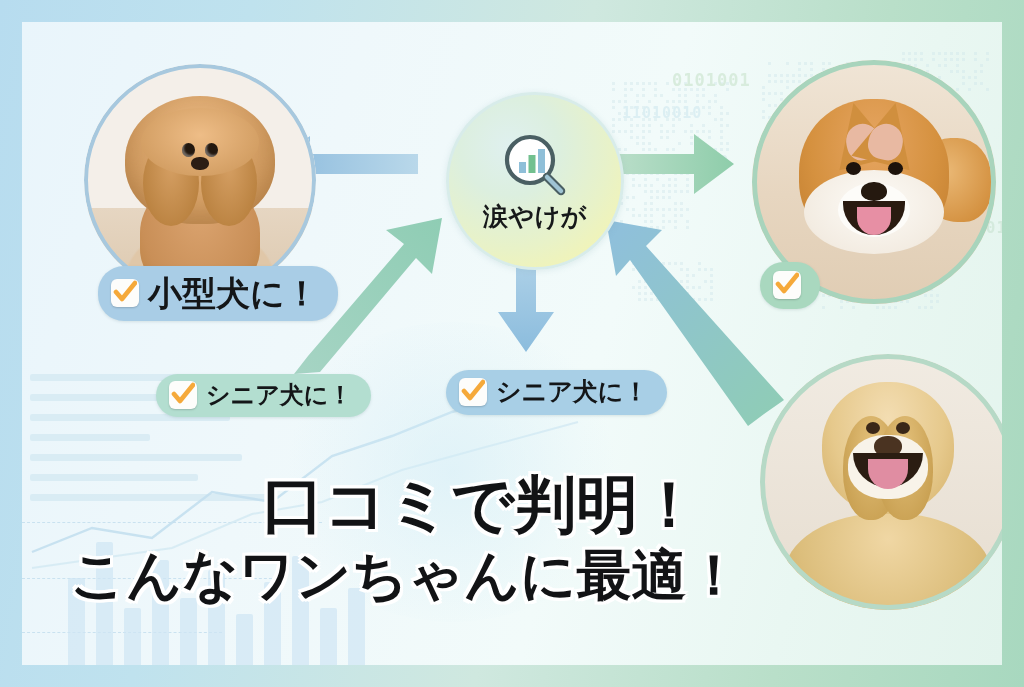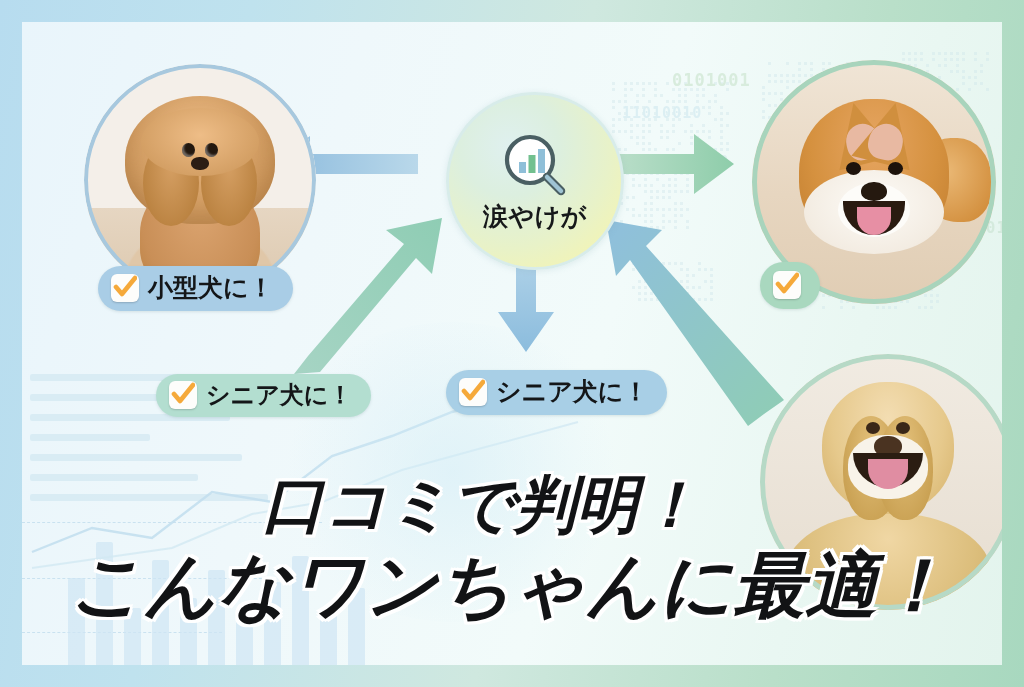--- a/index.html
+++ b/index.html
@@ -145,48 +145,48 @@
     position:absolute;display:flex;align-items:center;gap:9px;
     border-radius:26px;padding:7px 19px 8px 13px;
     font-weight:900;color:#141618;line-height:1.18;
     box-shadow:0 1px 3px rgba(90,120,130,.18);
   }
   .badge .chk{
     flex:0 0 auto;width:28px;height:28px;border-radius:6px;background:#fdfdfb;
     box-shadow:0 1px 2px rgba(0,0,0,.18);position:relative;
   }
   .badge .chk svg{position:absolute;left:2px;top:1px;}
-  .badge .btxt{font-size:25px;white-space:pre-line;}
+  .badge .btxt{font-size:34px;white-space:pre-line;}
   #badge-small{left:76px;top:244px;background:#a9cde6;}
   #badge-tear{left:738px;top:240px;background:#a9d8bf;padding-top:9px;padding-bottom:10px;}
   #badge-tear .btxt{font-size:24px;line-height:1.22;}
   #badge-senior-left{left:134px;top:352px;background:#b3ded0;}
   #badge-senior-left .btxt{font-size:24px;}
   #badge-senior-mid{left:424px;top:348px;background:#a8cfe6;}
   #badge-senior-mid .btxt{font-size:25px;}
 
   
-  #headline{position:absolute;left:0;top:448px;width:952px;font-style:italic;}
+  #headline{position:absolute;left:0;top:448px;width:952px;}
   .hl-row{position:relative;display:flex;}
   .hl-row.r1{padding-left:240px;}
   .hl-row.r2{padding-left:48px;margin-top:6px;}
   .hl{
     position:relative;display:inline-block;
     font-size:62px;font-weight:900;color:#121315;letter-spacing:0px;
     line-height:1.12;
     text-shadow:
       -3px -3px 0 #fff, 3px -3px 0 #fff, -3px 3px 0 #fff, 3px 3px 0 #fff,
       0 -3px 0 #fff, 0 3px 0 #fff, -3px 0 0 #fff, 3px 0 0 #fff;
   }
   .hl .mark{
     position:absolute;left:-6px;right:-6px;bottom:2px;height:24px;
     background:#f8ed93;z-index:-1;border-radius:1px;
   }
   .hl .inner{position:relative;z-index:2;}
-  #headline .r2 .hl{font-size:72px;}
+  #headline .r2 .hl{font-size:55px;}
 </style>
 </head>
 <body>
 
 <div id="infographic">
 
   <div class="panel">
 
     <div class="bg-layer">
 

